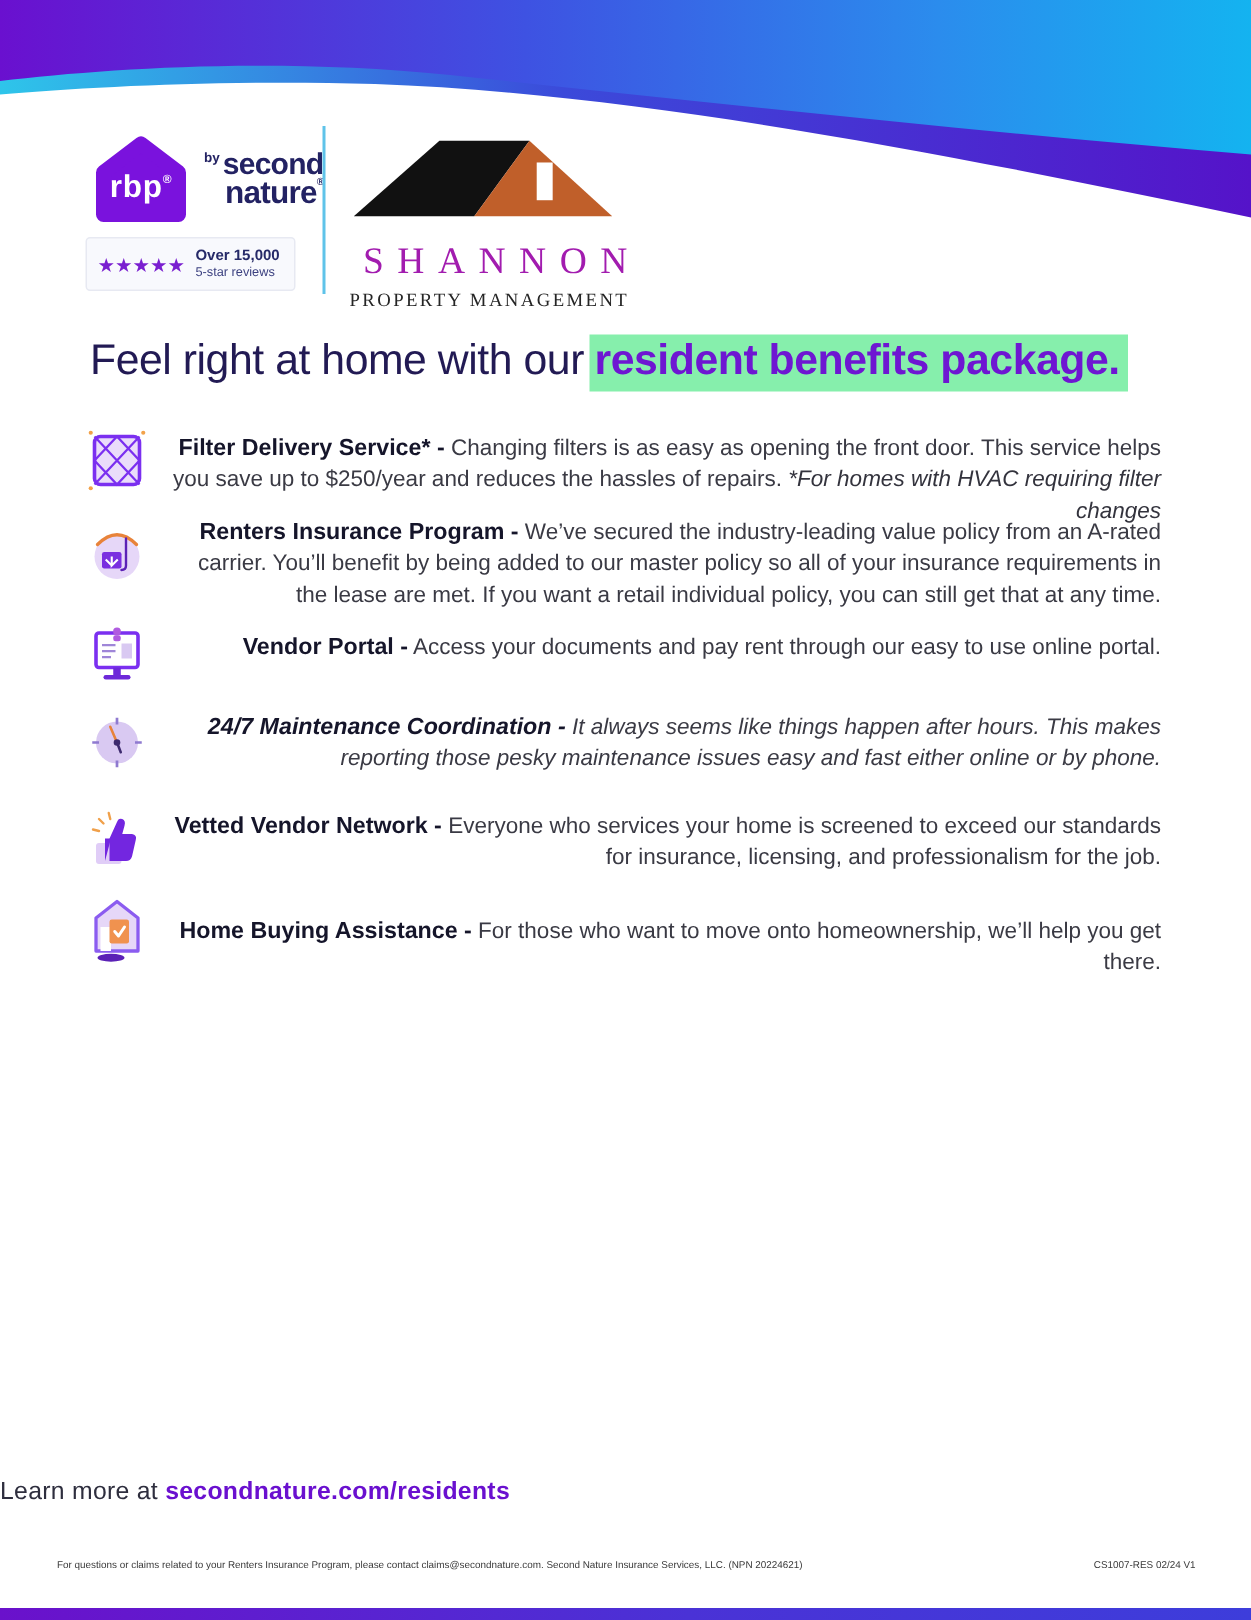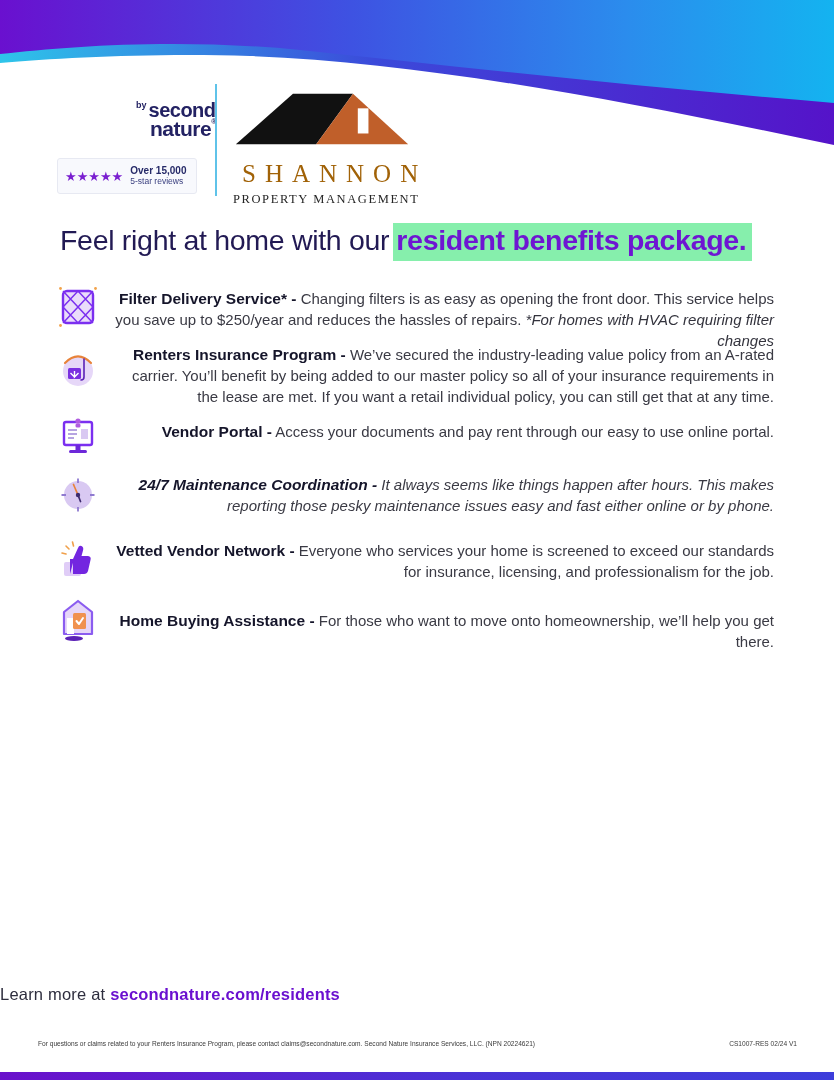--- a/index.html
+++ b/index.html
@@ -12,21 +12,21 @@
   .rbp-text{position:absolute;left:0;top:0;width:72px;height:72px;display:flex;align-items:center;justify-content:center;
             color:#fff;font-weight:bold;font-size:21px;letter-spacing:.5px;padding-top:6px;box-sizing:border-box;}
   .rbp-reg{font-size:8px;vertical-align:top;position:relative;top:-6px;}
   .sn-word{position:absolute;left:136px;top:100px;color:#232263;line-height:1;}
   .sn-by{font-size:9px;font-weight:600;vertical-align:top;position:relative;top:1px;margin-right:2px;color:#232263;}
   .sn-l1{font-size:20px;font-weight:bold;letter-spacing:-.5px;display:inline;}
   .sn-l2{font-size:21px;font-weight:bold;letter-spacing:-.5px;margin-left:14px;margin-top:-2px;}
   .sn-reg2{font-size:7px;vertical-align:top;}
   .divider{position:absolute;left:215px;top:84px;width:2px;height:112px;background:#5fc3e9;}
   .shannon{position:absolute;left:233px;top:88px;width:178px;text-align:center;}
-  .shannon-name{font-family:"Liberation Serif",serif;font-size:25px;letter-spacing:9px;color:#a16207;margin-top:8px;white-space:nowrap;text-indent:9px;}
+  .shannon-name{font-family:"Liberation Serif",serif;font-size:25px;letter-spacing:9px;color:#a21caf;margin-top:8px;white-space:nowrap;text-indent:9px;}
   .shannon-sub{font-family:"Liberation Serif",serif;font-size:12.5px;letter-spacing:1.6px;color:#252525;margin-top:4px;white-space:nowrap;}
   
   .reviews{position:absolute;left:57px;top:158px;width:140px;height:36px;background:#f8f9fd;border:1px solid #e7e9f2;
            border-radius:3px;display:flex;align-items:center;padding:0 7px;box-sizing:border-box;gap:7px;}
   .stars{color:#7a1fd0;font-size:13px;letter-spacing:0;white-space:nowrap;}
   .rev-lines{display:flex;flex-direction:column;line-height:1.15;}
   .rev-l1{font-size:10px;font-weight:bold;color:#262a68;}
   .rev-l2{font-size:8.5px;color:#3c4180;}
   
   .headline{position:absolute;left:60px;top:224px;width:745px;font-size:28.5px;letter-spacing:-.3px;
@@ -68,20 +68,30 @@
         <stop offset="0" stop-color="#6a10cf"></stop>
           <stop offset="0.42" stop-color="#3e52e2"></stop>
         <stop offset="0.75" stop-color="#2b8ced"></stop>
           <stop offset="1" stop-color="#14b3f0"></stop>
       </linearGradient>
     </defs>
     <path fill="url(#gBack)" d="M0,0 H834 V145 C620,100 420,62 250,56 C150,53 60,58 0,63 Z"></path>
     <path fill="url(#gFront)" d="M0,0 H834 V103 C650,88 470,68 300,50 C180,38 70,46 0,54 Z"></path>
   </svg>
 
+  <div class="rbp-logo">
+    <svg width="72" height="72" viewBox="0 0 72 72">
+      <rect x="16" y="16" width="40" height="40" rx="7" fill="#3fc8da" transform="rotate(45 36 36)"></rect>
+      <path d="M36,10 L61,29 V57 H11 V29 Z" fill="#7a12dd" stroke="#7a12dd" stroke-width="10" stroke-linejoin="round"></path>
+    </svg>
+    <div class="rbp-text">
+      <span>rbp</span>
+        <span class="rbp-reg">®</span>
+    </div>
+  </div>
 
   <div class="sn-word">
     <div><span class="sn-by">by</span><span class="sn-l1">second</span></div>
     <div class="sn-l2"><span>nature</span><span class="sn-reg2">®</span></div>
   </div>
 
   <div class="reviews">
     <span class="stars">★★★★★</span>
     <span class="rev-lines">
       <span class="rev-l1">Over 15,000</span>

